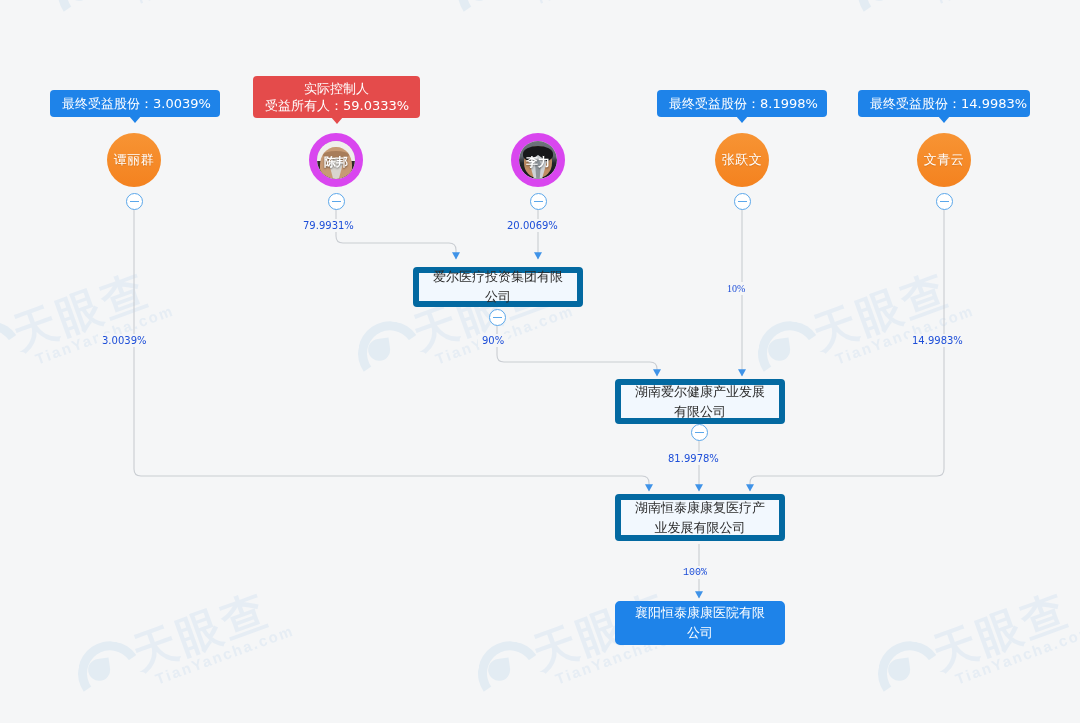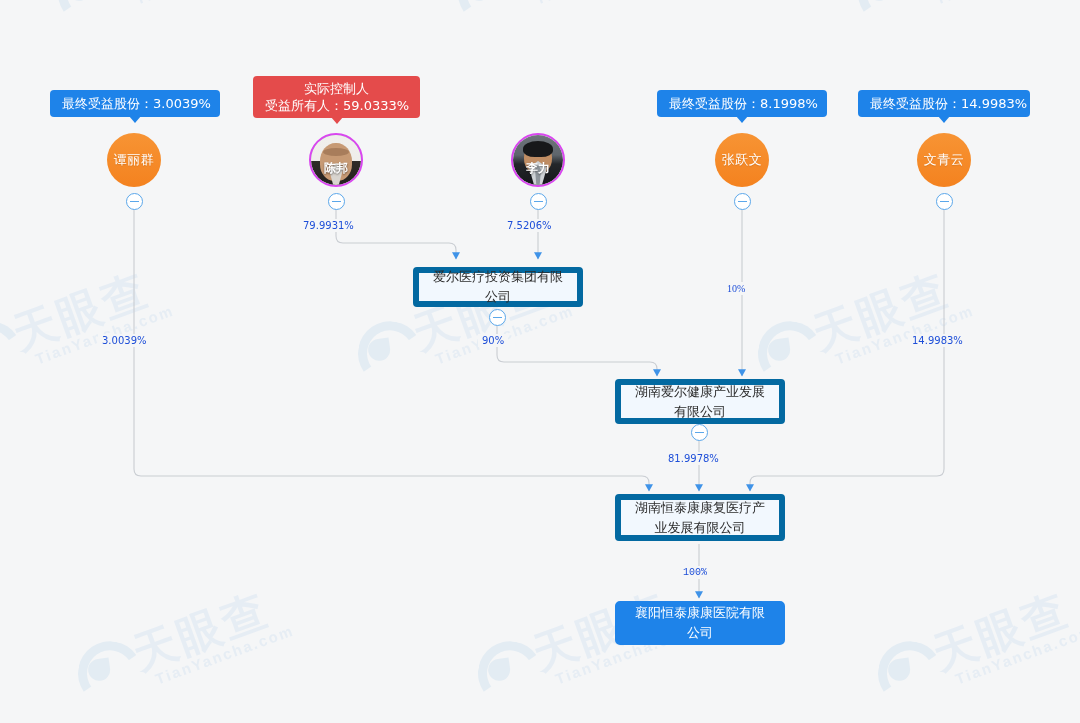--- a/index.html
+++ b/index.html
@@ -137,21 +137,21 @@
     align-items: center;
     justify-content: center;
   }
   .person.plain .pname {
     color: #ffffff;
     font-size: 13px;
     letter-spacing: 0.5px;
     text-shadow: 0 1px 1px rgba(0,0,0,.12);
   }
   .person.photo {
-    border: 2px solid #d946ef;
+    border: 8px solid #d946ef;
     box-sizing: border-box;
     overflow: hidden;
     background: #c9cdd2;
   }
   .person.photo .pic {
     position: absolute;
     inset: 0;
     border-radius: 50%;
     overflow: hidden;
   }
@@ -436,21 +436,21 @@
   </div>
 
   <div class="company target" style="left:615px; top:601px; width:170px; height:44px;">
     <span>襄阳恒泰康康医院有限公司</span>
   </div>
 
   <div class="elabel" style="left:98px;  top:334px;">3.0039%</div>
 
   <div class="elabel" style="left:299px; top:219px;">79.9931%</div>
 
-  <div class="elabel" style="left:503px; top:219px;">7.5206%</div>
+  <div class="elabel" style="left:503px; top:219px;">20.0069%</div>
 
   <div class="elabel" style="left:478px; top:334px;">90%</div>
 
   <div class="elabel" style="left:723px; top:282px;font-family:Liberation Serif, serif;">10%</div>
 
   <div class="elabel" style="left:908px; top:334px;">14.9983%</div>
 
   <div class="elabel" style="left:664px; top:452px;">81.9978%</div>
 
   <div class="elabel" style="left:679px; top:566px;font-family:Liberation Mono, monospace;">100%</div>

